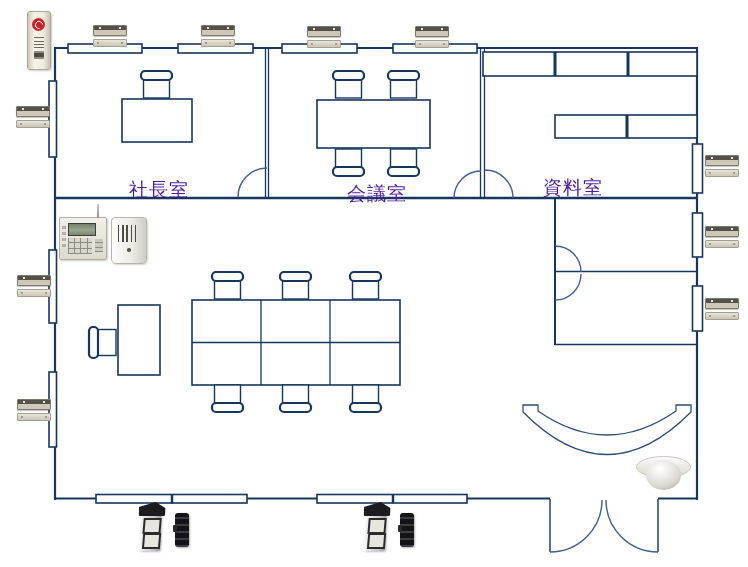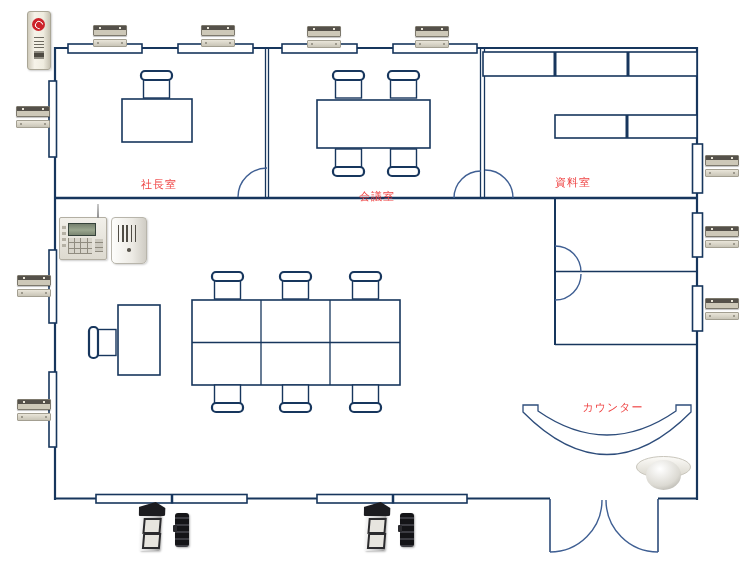--- a/index.html
+++ b/index.html
@@ -2,21 +2,21 @@
 <html><head>
 <meta charset="utf-8">
 <style>
   html,body{margin:0;padding:0;background:#fff;}
   #stage{
     position:relative;width:748px;height:567px;background:#ffffff;
     font-family:"Liberation Sans","DejaVu Sans",sans-serif;overflow:hidden;
   }
   #plan-svg{position:absolute;left:0;top:0;z-index:1;}
   .room-label{
-    position:absolute;z-index:3;font-size:11px;color:#ef4444;
+    position:absolute;z-index:3;font-size:19px;color:#4c1d95;
     text-align:center;letter-spacing:1px;white-space:nowrap;
   }
   
   .mag{position:absolute;width:34px;z-index:2;}
   .mag-top{
     height:9px;border:1px solid #7d796d;border-radius:1px;
     background:linear-gradient(180deg,#55514a 0 46%,#cdc8b8 46% 100%);
     position:relative;box-shadow:0 1px 1px rgba(0,0,0,.25);
   }
   .mag-top::before,.mag-top::after{
@@ -304,17 +304,16 @@
   <div class="beam" style="left:363px;top:503px">
     <div class="beam-tall">
       <div class="beam-cap"></div>
         <div class="beam-win w1"></div>
         <div class="beam-win w2"></div>
     </div>
     <div class="beam-small"></div>
   </div>
 
   <div class="room-label" style="left:119px;top:177px;width:80px">社長室</div>
-  <div class="room-label" style="left:337px;top:189px;width:80px">会議室</div>
+  <div class="room-label" style="left:337px;top:181px;width:80px">会議室</div>
   <div class="room-label" style="left:533px;top:175px;width:80px">資料室</div>
-  <div class="room-label" style="left:565px;top:400px;width:96px">カウンター</div>
 
 </div>
 
 </body></html>

